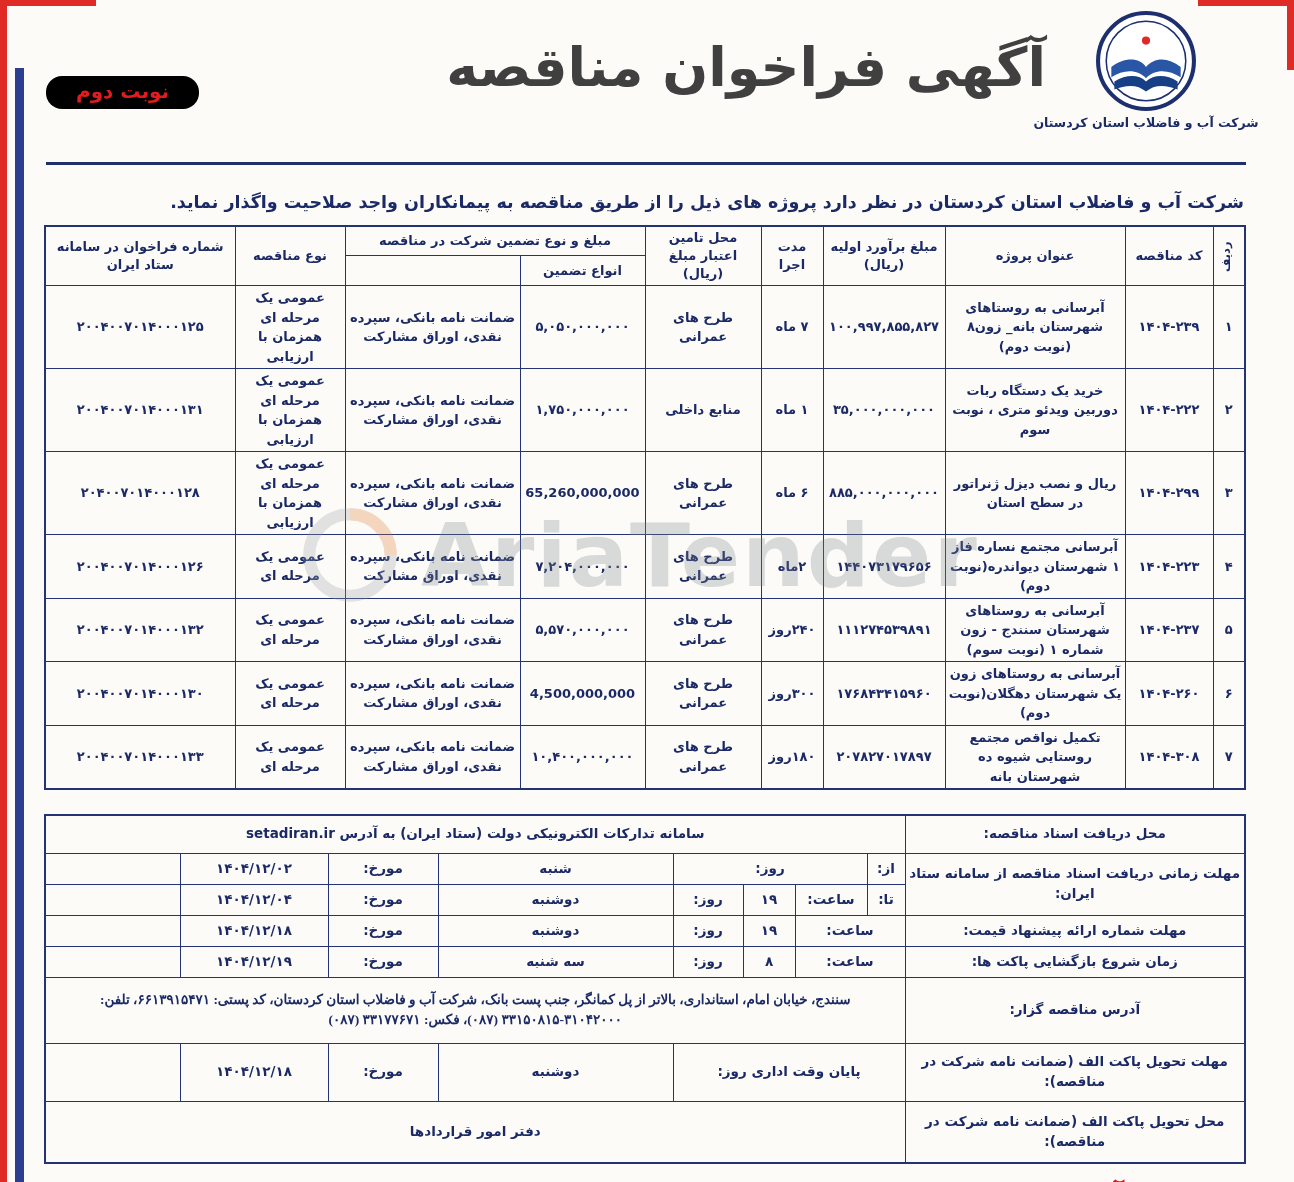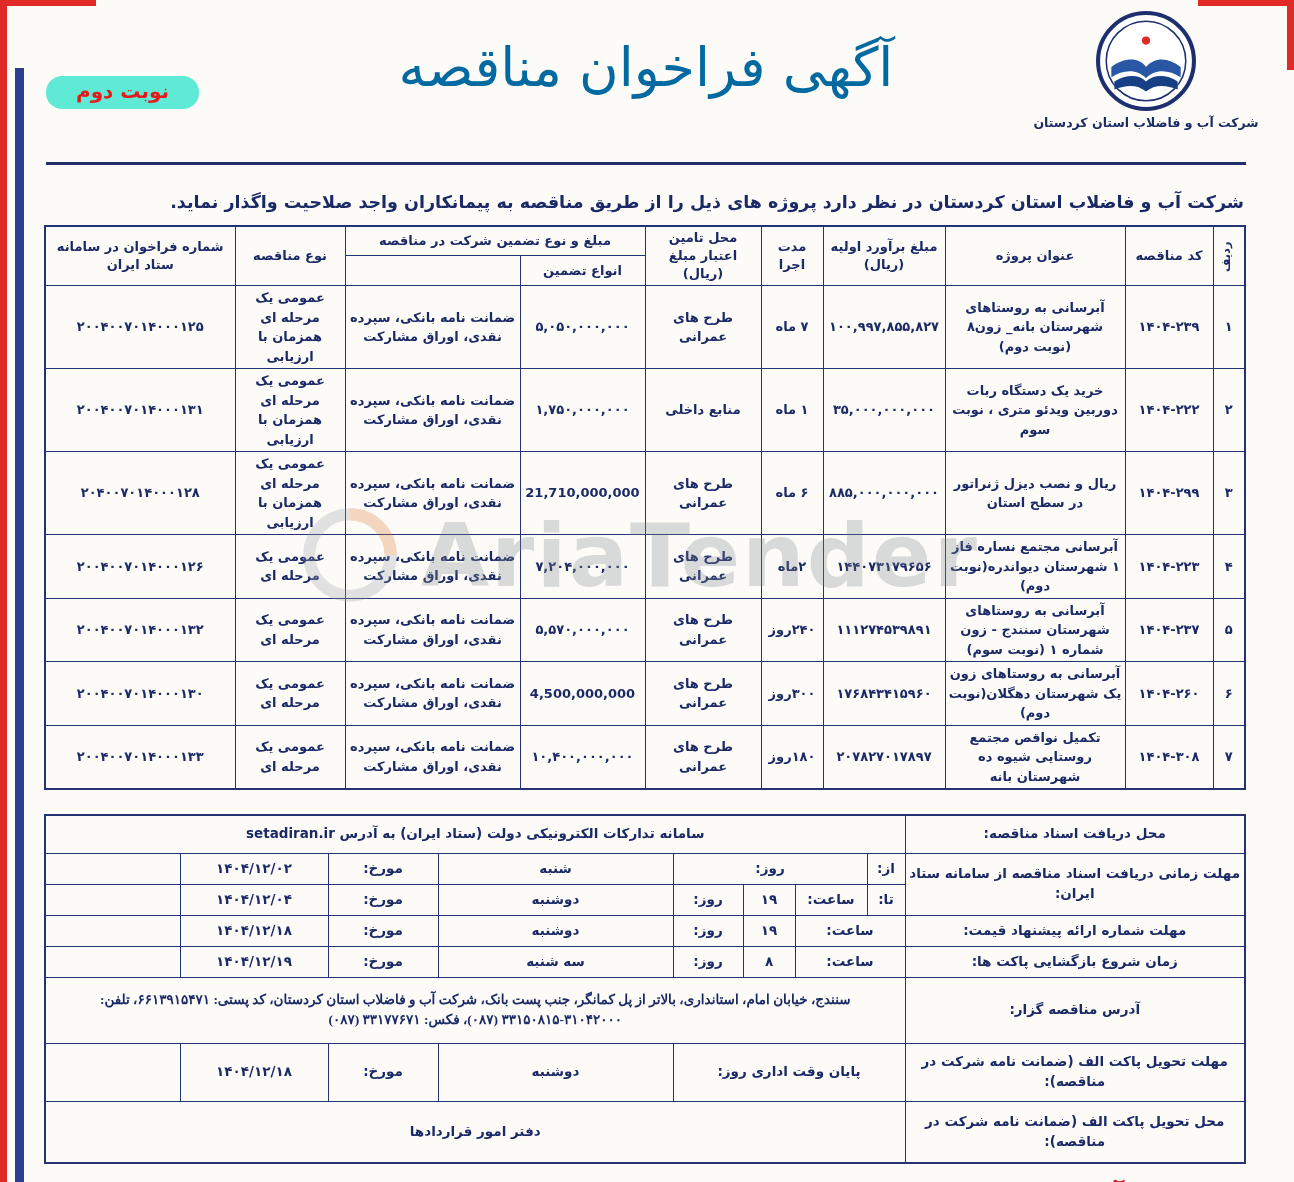--- a/index.html
+++ b/index.html
@@ -24,24 +24,24 @@
   #strip-left-blue  { left: 15px; top: 68px; width: 9px; height: 1114px; }
   #strip-top-left   { left: 0; top: 0; width: 96px; height: 6px; }
   #strip-top-right  { right: 0; top: 0; width: 96px; height: 6px; }
   #strip-right-red  { right: 0; top: 0; width: 7px; height: 70px; }
 
   
   .header { display: flex; align-items: flex-start; min-height: 150px; }
   .logo-wrap { width: 200px; display: flex; flex-direction: column; align-items: center; gap: 3px; }
   .logo-caption { font-size: 12.5px; font-weight: bold; color: #1c2b66; white-space: nowrap; }
   .title-wrap { flex: 1; text-align: center; padding-top: 28px; }
-  .main-title { font-size: 54px; font-weight: normal; color: #0369a1; line-height: 1.1; }
+  .main-title { font-size: 54px; font-weight: bold; color: #404040; line-height: 1.1; text-align: right; }
   .badge-wrap { width: 200px; padding-top: 66px; text-align: left; }
   .badge {
-    display: inline-block; background: #5eead4; color: #e21b1e;
+    display: inline-block; background: #000000; color: #e21b1e;
     font-weight: bold; font-size: 20px; padding: 3px 30px 6px;
     border-radius: 16px; white-space: nowrap;
   }
   .rule { border-bottom: 3px solid #202f6b; margin-top: 2px; }
   .intro { font-size: 17.5px; font-weight: bold; line-height: 1.4; color: #1b2a66; margin: 25px 2px 10px; text-align: right; }
 
   
   table { width: 100%; border-collapse: collapse; table-layout: fixed; }
   .mt, .it { border: 2.5px solid #243373; }
   .mt th, .mt td, .it td {
@@ -172,21 +172,21 @@
           <td>عمومی یک مرحله ای همزمان با ارزیابی</td>
           <td>۲۰۰۴۰۰۷۰۱۴۰۰۰۱۳۱</td>
         </tr>
         <tr>
           <td>۳</td>
           <td>۱۴۰۴-۲۹۹</td>
           <td>ریال و نصب دیزل ژنراتور در سطح استان</td>
           <td>۸۸۵,۰۰۰,۰۰۰,۰۰۰</td>
           <td>۶ ماه</td>
           <td>طرح های عمرانی</td>
-          <td>21,710,000,000</td>
+          <td>65,260,000,000</td>
           <td>ضمانت نامه بانکی، سپرده نقدی، اوراق مشارکت</td>
           <td>عمومی یک مرحله ای همزمان با ارزیابی</td>
           <td>۲۰۴۰۰۷۰۱۴۰۰۰۱۲۸</td>
         </tr>
         <tr>
           <td>۴</td>
           <td>۱۴۰۴-۲۲۳</td>
           <td>آبرسانی مجتمع نساره فاز ۱ شهرستان دیواندره(نوبت دوم)</td>
           <td>۱۴۴۰۷۳۱۷۹۶۵۶</td>
           <td>۲ماه</td>

